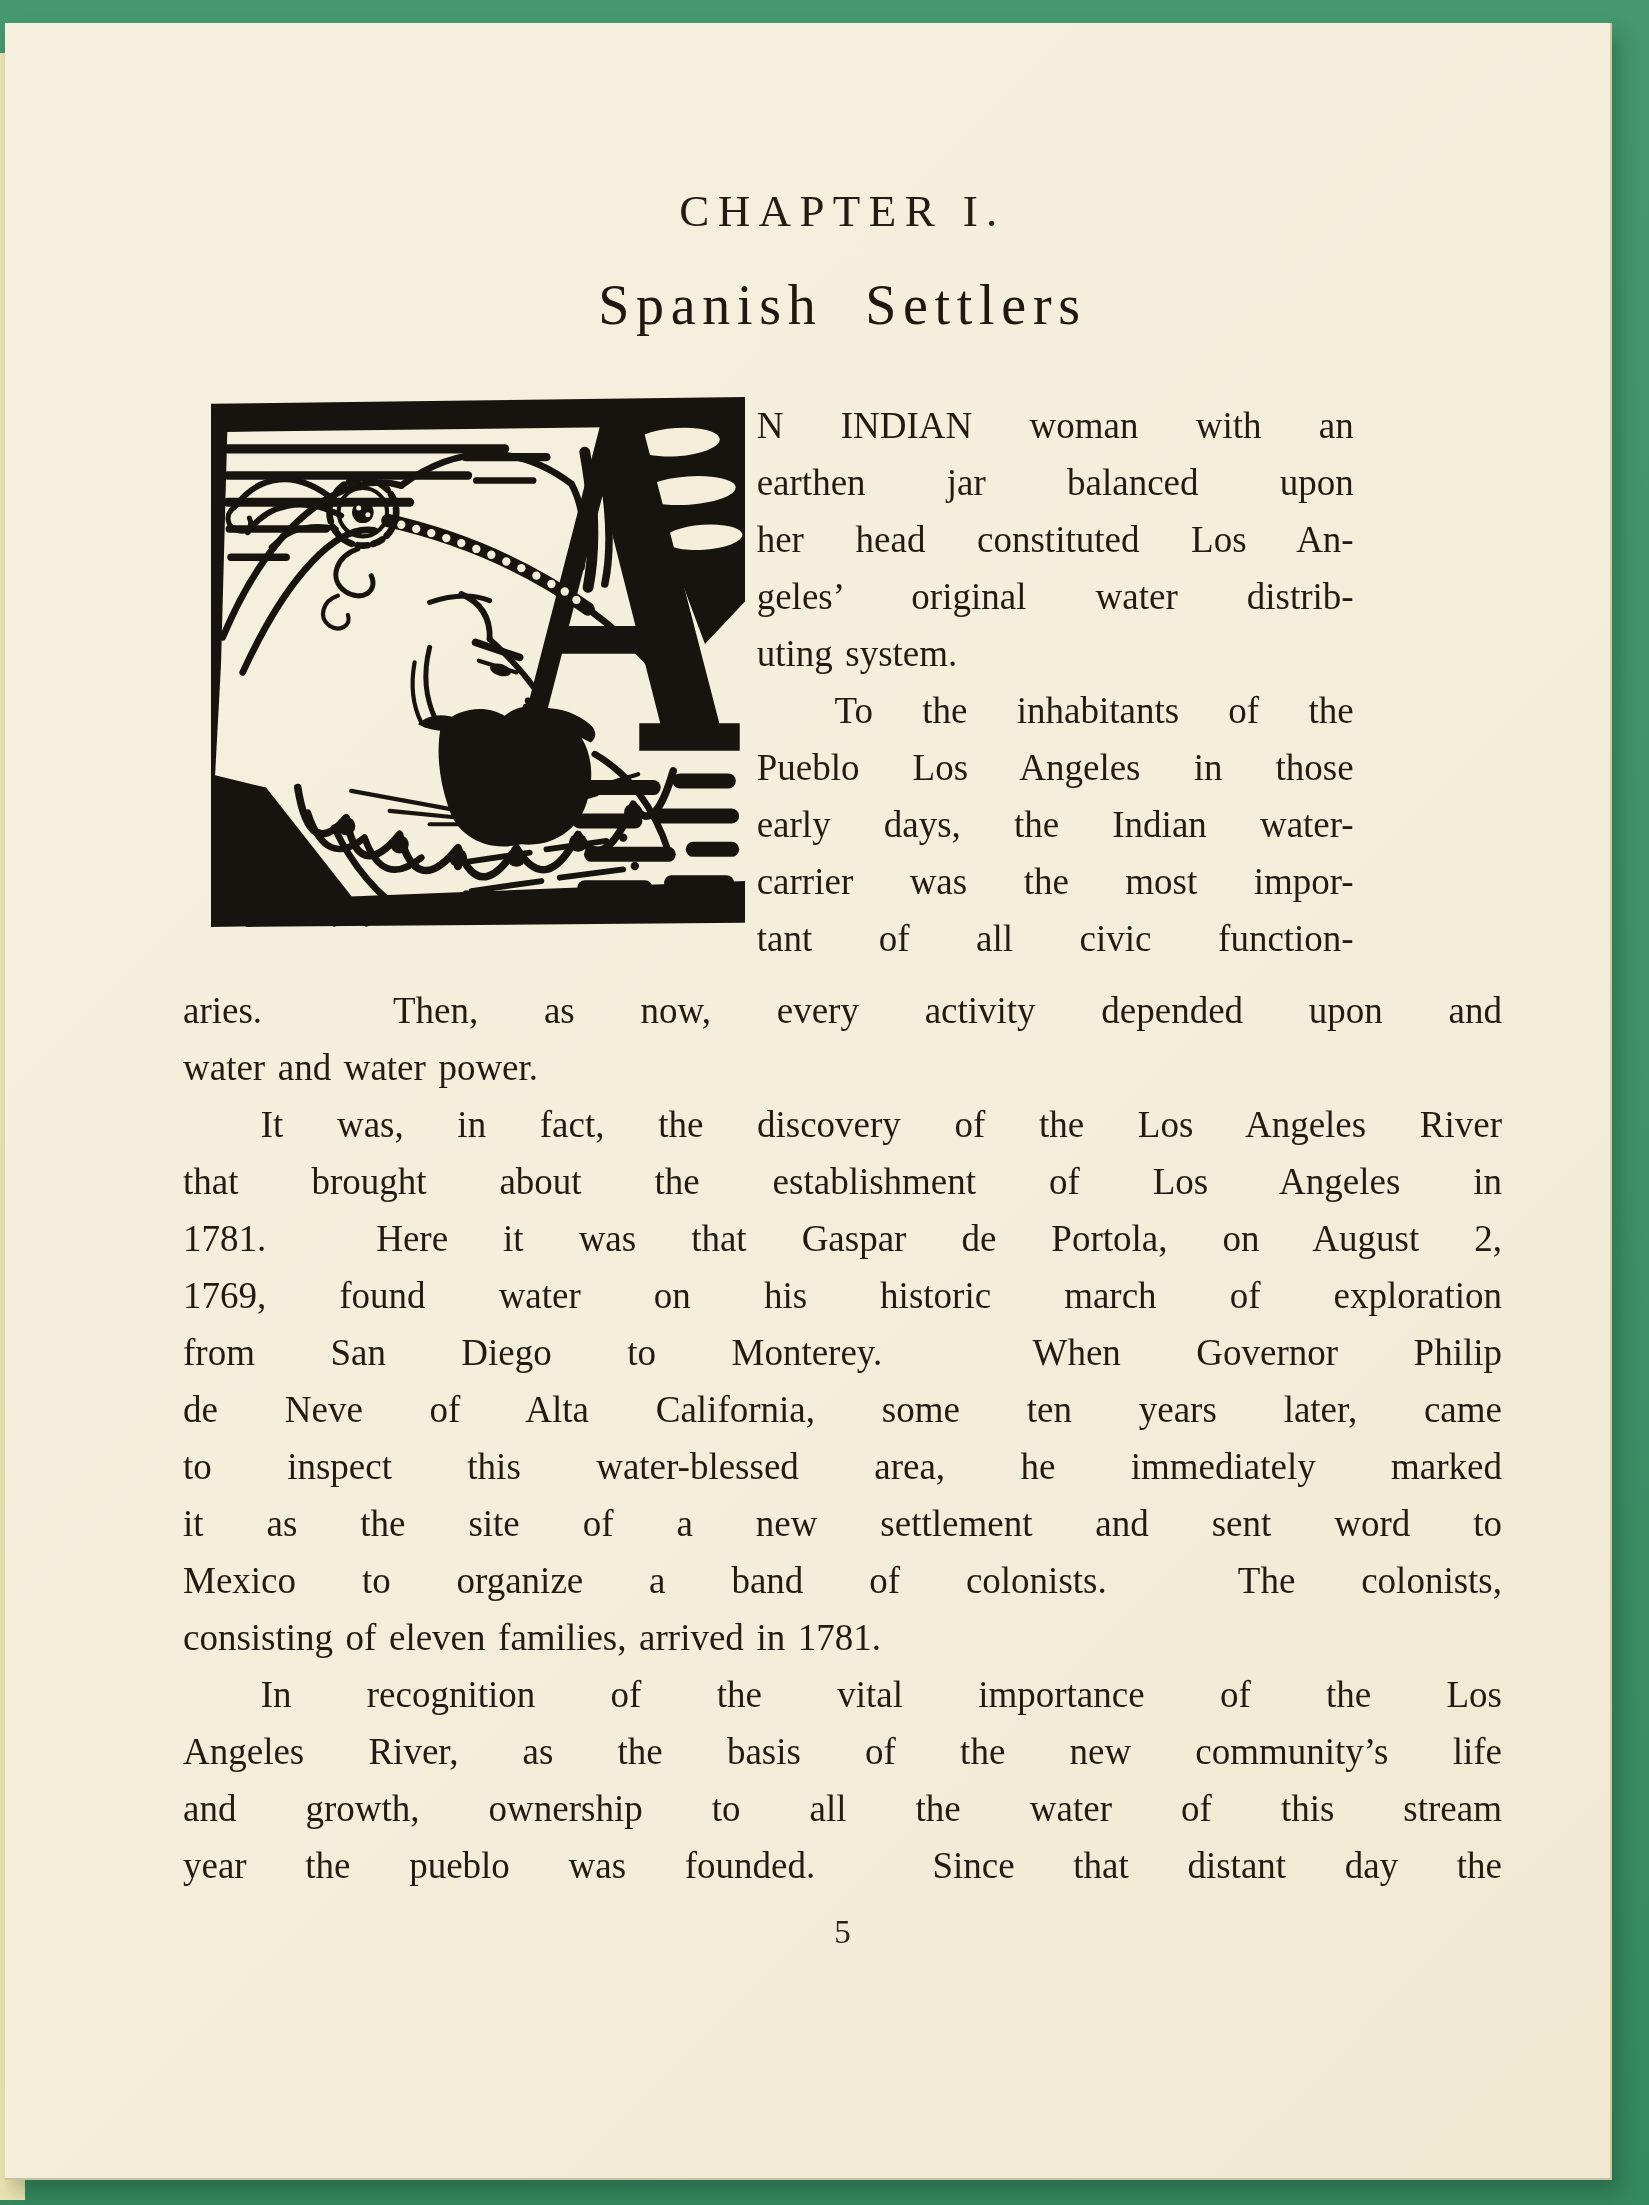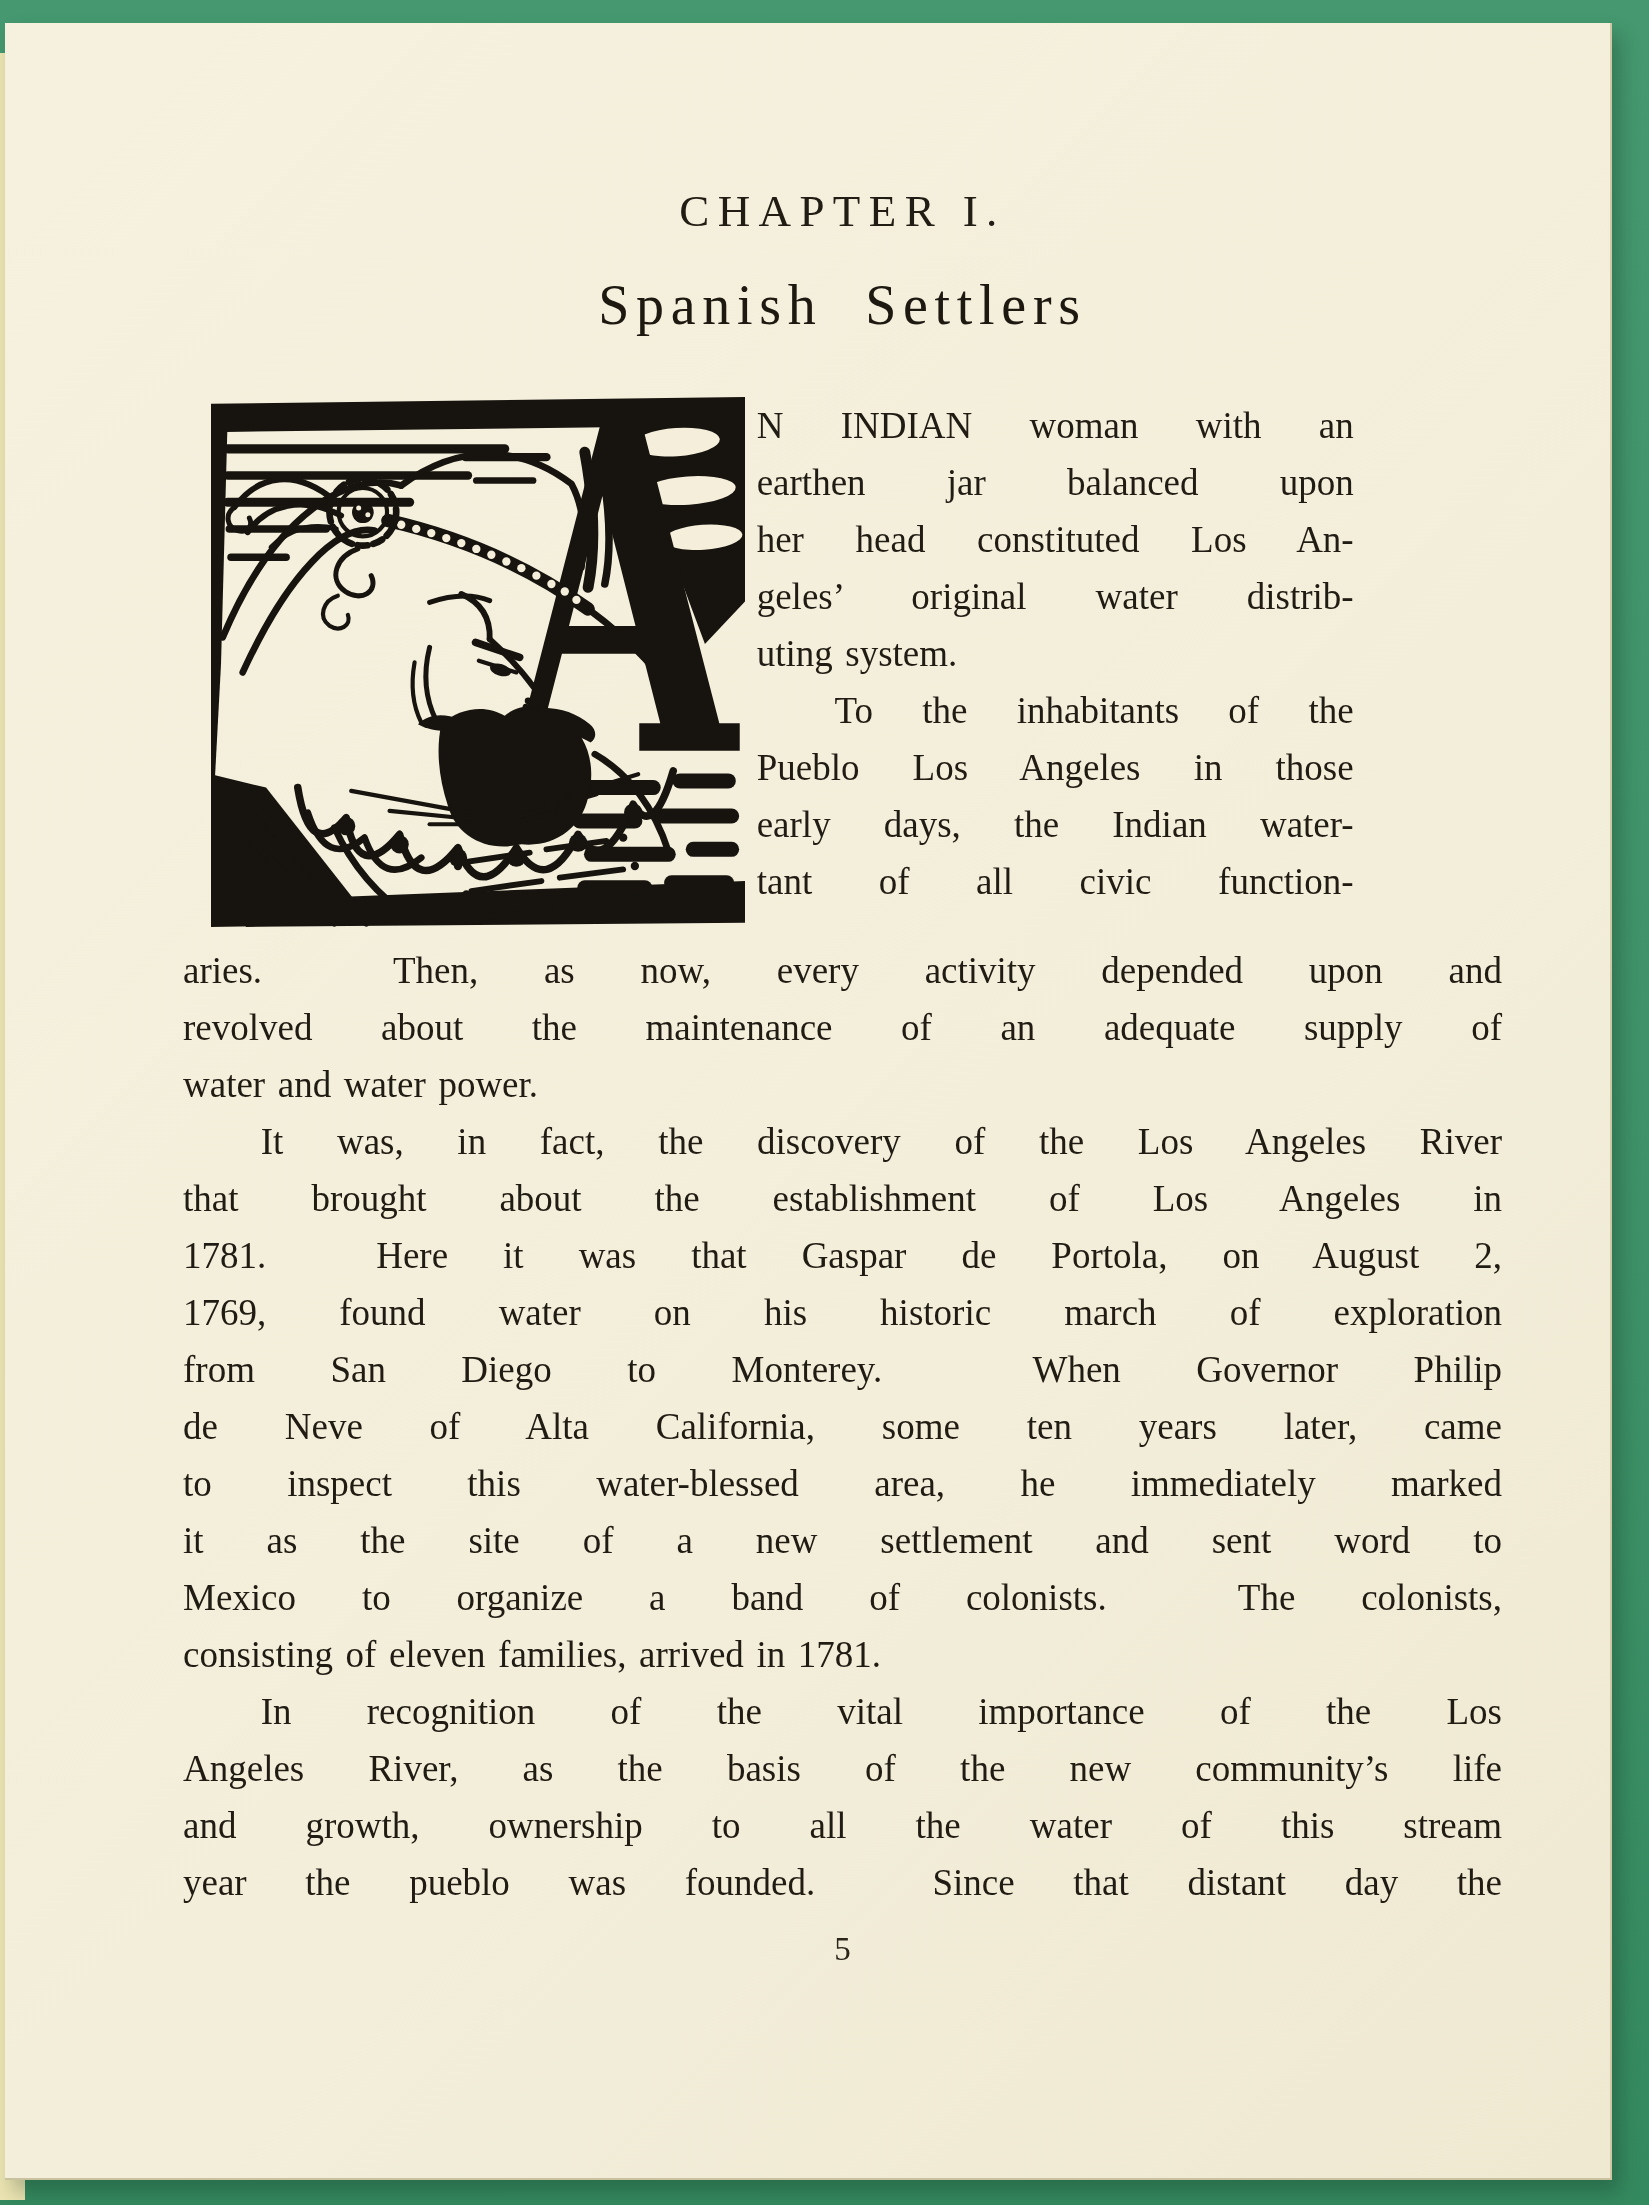--- a/index.html
+++ b/index.html
@@ -208,28 +208,28 @@
       <div class="narrowcol">
 
       <div class="line">N INDIAN woman with an</div>
           <div class="line">earthen jar balanced upon</div>
           <div class="line">her head constituted Los An-</div>
           <div class="line">geles’ original water distrib-</div>
           <div class="line fl">uting system.</div>
           <div class="line ind">To the inhabitants of the</div>
           <div class="line">Pueblo Los Angeles in those</div>
           <div class="line">early days, the Indian water-</div>
+          <div class="line">carrier was the most impor-</div>
           <div class="line">tant of all civic function-</div>
         </div>
     </div>
 
     <div class="widecol">
 
     <div class="line">aries.  Then, as now, every activity depended upon and</div>
-        <div class="line">revolved about the maintenance of an adequate supply of</div>
         <div class="line fl">water and water power.</div>
         <div class="line ind">It was, in fact, the discovery of the Los Angeles River</div>
         <div class="line">that brought about the establishment of Los Angeles in</div>
         <div class="line">1781.  Here it was that Gaspar de Portola, on August 2,</div>
         <div class="line">1769, found water on his historic march of exploration</div>
         <div class="line">from San Diego to Monterey.  When Governor Philip</div>
         <div class="line">de Neve of Alta California, some ten years later, came</div>
         <div class="line">to inspect this water-blessed area, he immediately marked</div>
         <div class="line">it as the site of a new settlement and sent word to</div>
         <div class="line">Mexico to organize a band of colonists.  The colonists,</div>

